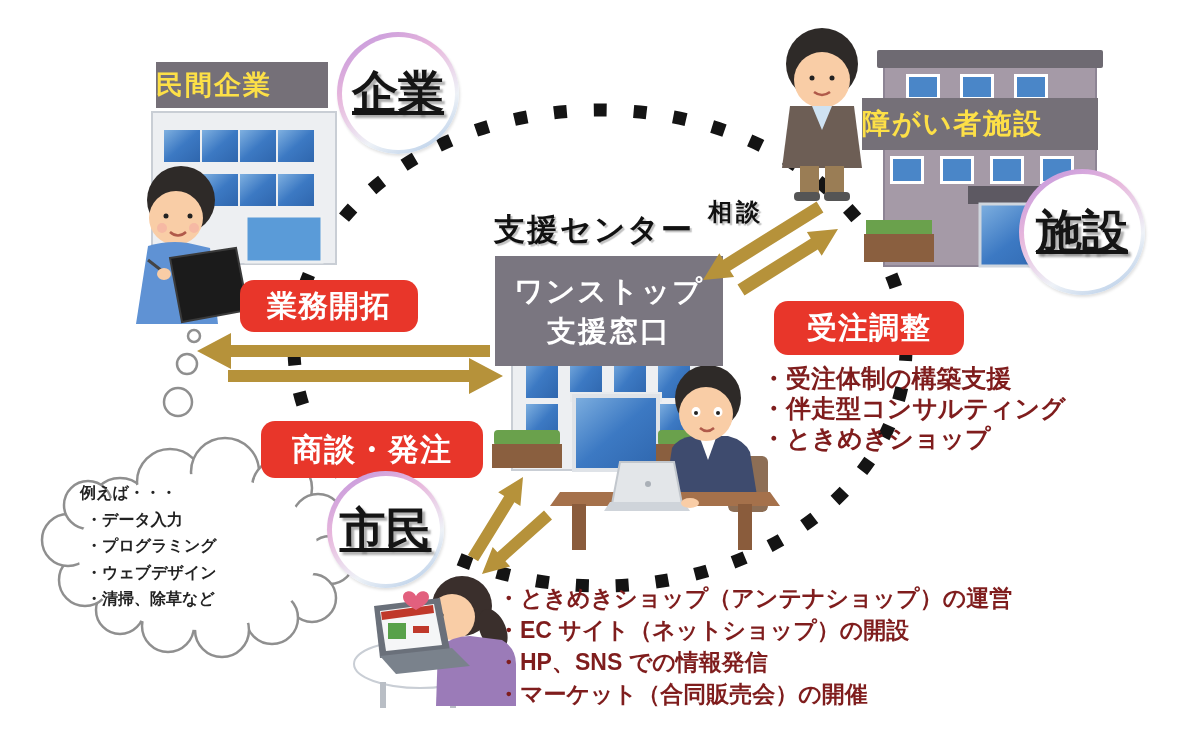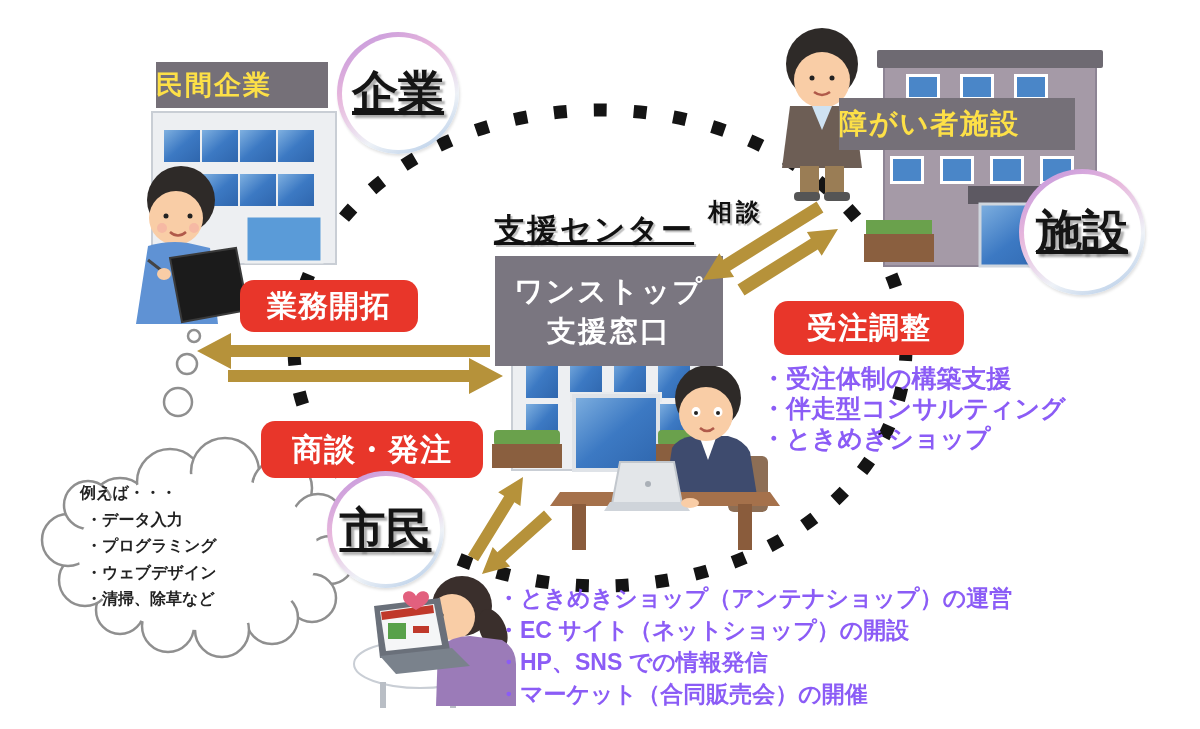--- a/index.html
+++ b/index.html
@@ -20,21 +20,21 @@
   .redbox{background:var(--c-red);color:#fff;font-weight:700;border-radius:14px;
           display:flex;align-items:center;justify-content:center;letter-spacing:1px;}
   .bubble{border-radius:50%;display:flex;align-items:center;justify-content:center;
           background:linear-gradient(150deg,#bd92dd 0%,#e7b6dc 35%,#eef2f7 68%,#a9c4e4 100%);
           box-shadow:1px 2px 3px rgba(0,0,0,0.12);}
   .bubble-inner{width:calc(100% - 9px);height:calc(100% - 9px);background:#fff;border-radius:50%;
           display:flex;align-items:center;justify-content:center;}
   .bubble-label{font-size:46px;font-weight:800;color:#151515;
           text-shadow:3px 3px 2px rgba(110,110,110,0.55);text-decoration:underline;}
   .big-title{font-weight:800;color:#111;text-shadow:2px 2px 1px rgba(120,120,120,0.45);}
-  .blist div{white-space:nowrap;font-weight:700;color:#8b5cf6;}
+  .blist div{white-space:nowrap;font-weight:700;color:#7f1d1d;}
   .cloud-text div{white-space:nowrap;font-weight:600;color:#222;}
 </style>
 </head>
 <body>
 
 <div class="stage">
 
   <svg class="layer z1" viewBox="0 0 1200 729">
     <ellipse cx="600" cy="348" rx="306" ry="238" fill="none" stroke="var(--c-dash)" stroke-width="13" stroke-dasharray="13 27"></ellipse>
     <g stroke="#8f8f8f" stroke-width="2.5" fill="#ffffff">
@@ -188,21 +188,21 @@
       <rect x="413" y="626" width="16" height="7" fill="#c0392b"></rect>
       <polygon points="380,656 452,648 470,666 396,674" fill="#7a828c"></polygon>
       <path d="M416 596 c-3 -7 -13 -6 -13 1 c0 6 8 10 13 13 c5 -3 13 -7 13 -13 c0 -7 -10 -8 -13 -1 Z" fill="var(--c-heart, #e2607e)"></path>
     </g>
   </svg>
 
   <div class="layer z3">
     <div class="abs banner" style="left:156px;top:62px;width:172px;height:46px;font-size:27px;">
       <span>民間企業</span>
     </div>
-    <div class="abs banner" style="left:839px;top:98px;width:236px;height:52px;font-size:28px;">
+    <div class="abs banner" style="left:862px;top:98px;width:236px;height:52px;font-size:28px;">
       <span>障がい者施設</span>
     </div>
     <div class="abs onestop" style="left:495px;top:256px;width:228px;height:110px;">
       <div>ワンストップ</div>
       <div>支援窓口</div>
     </div>
   </div>
 
   <svg class="layer z4" viewBox="0 0 1200 729">
     <g fill="var(--c-gold)">
@@ -210,21 +210,21 @@
       <polygon points="503,376 469,358 469,370 228,370 228,382 469,382 469,394"></polygon>
       <polygon points="703,280 719.3,253.3 723.3,259.7 816.6,201.5 823.4,212.5 730.1,270.7 734.1,277.1"></polygon>
       <polygon points="838,229 806.9,232.1 810.8,238.4 737.5,284.5 744.5,295.5 817.8,249.4 821.7,255.7"></polygon>
       <polygon points="523,477 498.2,492.3 504.2,496 467.9,554.9 478.1,561.2 514.4,502.3 520.4,505.9"></polygon>
       <polygon points="482,574 492.7,547 497.4,552.2 544,510.5 552,519.5 505.4,561.2 510.1,566.4"></polygon>
     </g>
   </svg>
 
   <div class="layer z5">
 
-    <div class="abs big-title" style="left:486px;top:209px;width:216px;text-align:center;font-size:31px;letter-spacing:2px;text-decoration:underline;"><span>支援センター</span></div>
+    <div class="abs big-title" style="left:486px;top:209px;width:216px;text-align:center;font-size:31px;letter-spacing:2px;"><span>支援センター</span></div>
 
     <div class="abs big-title" style="left:708px;top:196px;font-size:24px;letter-spacing:4px;"><span>相談</span></div>
 
     <div class="abs redbox" style="left:240px;top:280px;width:178px;height:52px;font-size:30px;">
       <span>業務開拓</span>
     </div>
     <div class="abs redbox" style="left:261px;top:396px;width:222px;height:57px;font-size:31px;margin-top:25px;">
       <span>商談・発注</span>
     </div>
     <div class="abs redbox" style="left:774px;top:301px;width:190px;height:54px;font-size:30px;">

